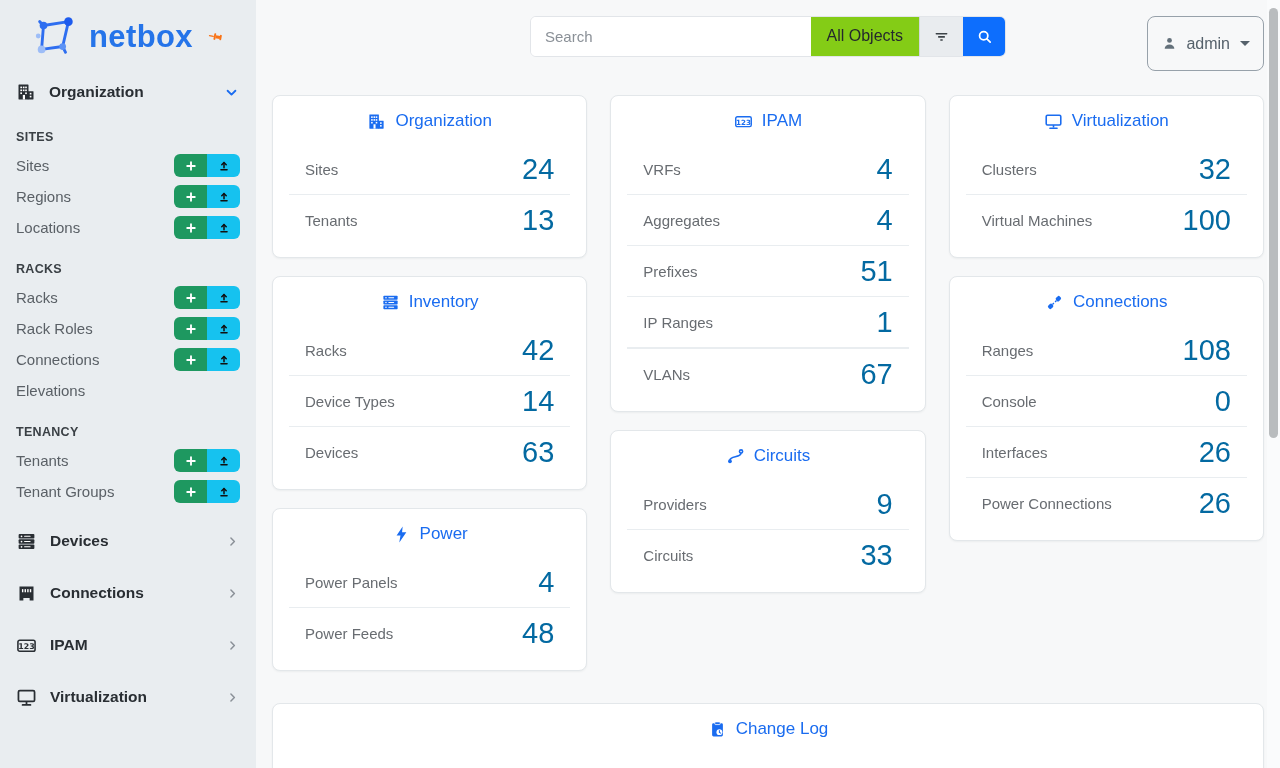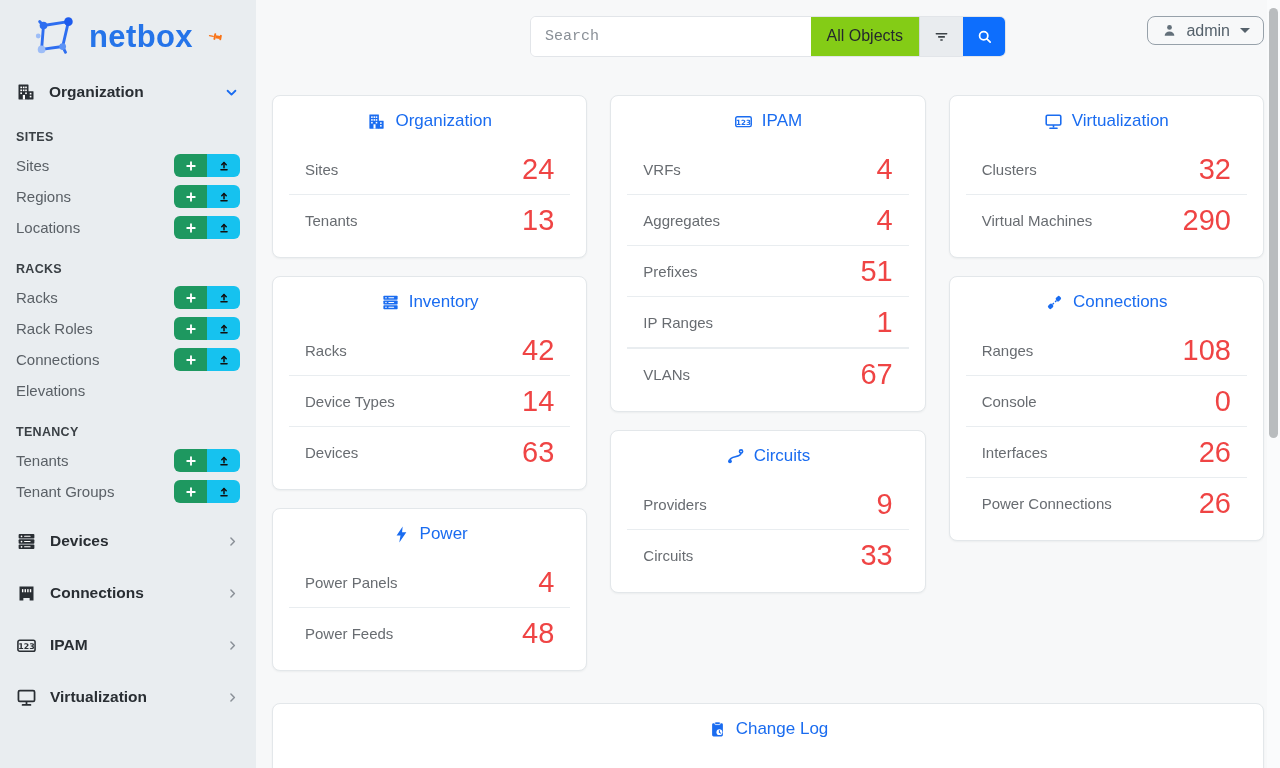--- a/index.html
+++ b/index.html
@@ -38,49 +38,49 @@
   .collapsed-item .ic { width:21px; height:21px; color:#292e33; }
   .collapsed-item .lbl { font-weight:bold; font-size:15.5px; color:#292e33; }
   .collapsed-item .chev { margin-left:auto; width:15px; height:15px; color:#8a9097; }
 
   
   .main { flex:1; padding:0 16px; position:relative; }
   .topbar { height:72px; display:flex; align-items:center; justify-content:center; position:relative; }
   .search-group { display:flex; height:41px; width:476px; border-radius:6px; overflow:hidden;
                   border:1px solid #e2e5e9; background:#fff; }
   .search-input { flex:1; border:none; outline:none; padding:0 14px; font-size:15px;
-                  font-family:Liberation Mono, monospace; color:#4d7c0f; background:#fff; }
+                  font-family:Liberation Sans, sans-serif; color:#4d7c0f; background:#fff; }
   .search-input::placeholder { color:#8a9097; }
   .scope { background:#84cc16; display:flex; align-items:center; padding:0 16px; font-size:16px;
            color:#25292d; cursor:pointer; white-space:nowrap; }
   .filter-btn { background:#e9ecef; border:none; border-left:1px solid #d3d7db; width:44px;
                 display:flex; align-items:center; justify-content:center; cursor:pointer; }
   .filter-btn .ic { width:19px; height:19px; }
   .go-btn { background:#0d6efd; border:none; width:42px; display:flex; align-items:center;
             justify-content:center; cursor:pointer; }
   .go-btn .ic { width:19px; height:19px; }
-  .user-btn { position:absolute; right:0; top:16px; height:29px; padding:0 13px;
+  .user-btn { position:absolute; right:0; top:16px; height:55px; padding:0 13px;
               border:1px solid #97a1aa; border-radius:8px; display:flex; align-items:center;
               gap:8px; background:transparent; color:#55616b; font-size:16px; cursor:pointer;
               font-family:inherit; }
   .user-btn .ic { width:17px; height:17px; color:#63707a; }
   .caret { width:0; height:0; border-left:5px solid transparent; border-right:5px solid transparent;
            border-top:5px solid #55616b; margin-left:2px; }
 
   .grid { display:flex; gap:23px; margin-top:23px; align-items:flex-start; }
   .col { flex:1; display:flex; flex-direction:column; gap:18px; }
 
   .card { background:#fff; border:1px solid #e3e7ea; border-radius:8px;
           box-shadow:0 1px 2px rgba(20,30,40,.05); padding-bottom:12px; }
   .card-title { display:flex; align-items:center; justify-content:center; gap:9px;
                 padding:15px 0 13px; color:#1a6cf0; font-size:17px; cursor:pointer; }
   .card-title .ic { width:19px; height:19px; }
   .row { display:flex; align-items:center; justify-content:space-between; min-height:50px; padding:0 32px; }
   .row .lbl { font-size:15px; color:#686c71; }
-  .row .val { font-size:29px; color:#ef4444; line-height:1; cursor:pointer; }
+  .row .val { font-size:29px; color:#0369a1; line-height:1; cursor:pointer; }
   .hr { border-top:1px solid #e9edf0; margin:0 16px; }
 
   .changelog { margin-top:32px; height:170px; padding-bottom:0; }
 
   
   .scrollbar { position:fixed; top:0; right:0; width:13px; height:768px; background:#fafbfc; }
   .scroll-thumb { position:absolute; top:8px; right:2px; width:9px; height:430px;
                   background:#b9bcbe; border-radius:5px; cursor:pointer; }
 </style>
 </head>
@@ -597,21 +597,21 @@
             </span>
             <span>Virtualization</span>
           </div>
           <div class="row">
             <span class="lbl">Clusters</span>
             <span class="val">32</span>
           </div>
           <div class="hr"></div>
           <div class="row">
             <span class="lbl">Virtual Machines</span>
-            <span class="val">290</span>
+            <span class="val">100</span>
           </div>
         </section>
         <section class="card">
           <div class="card-title">
             <span class="ic">
               <svg viewBox="0 0 24 24">
                 <g transform="rotate(45 12 12)" fill="currentColor">
                   <rect x="9.3" y="1.8" width="5.4" height="6.6" rx="2"></rect>
                   <rect x="11.2" y="8.4" width="1.6" height="2.6"></rect>
                   <rect x="9.3" y="15.6" width="5.4" height="6.6" rx="2"></rect>

